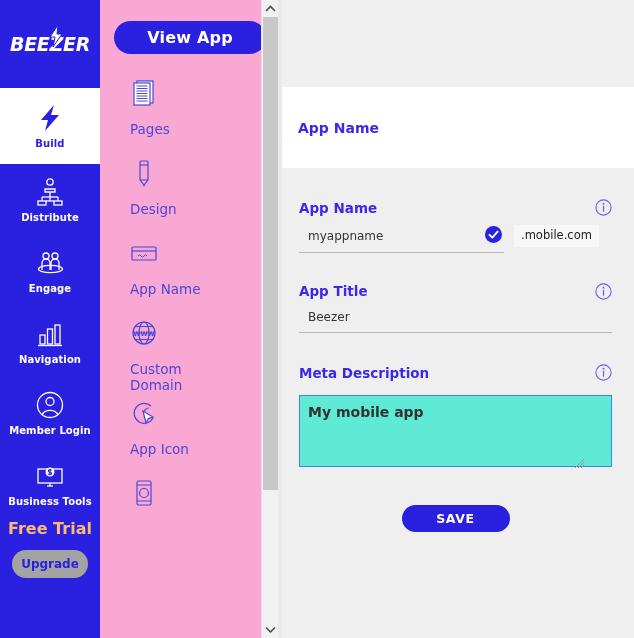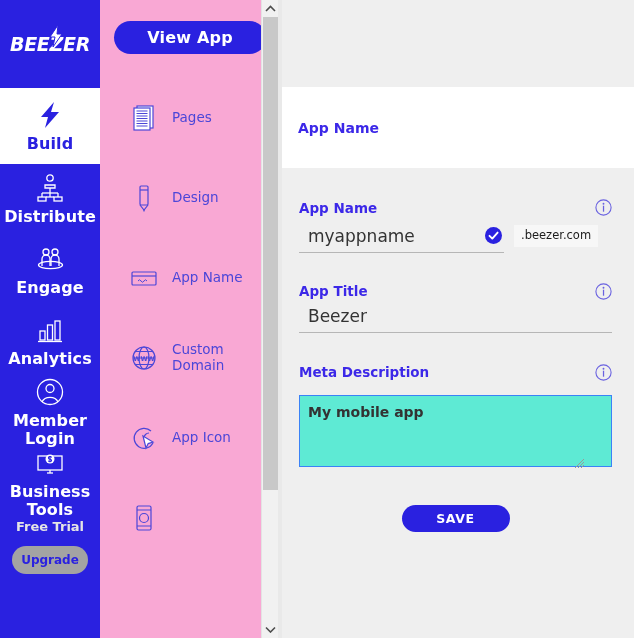--- a/index.html
+++ b/index.html
@@ -63,33 +63,33 @@
     gap: 5px;
     color: #ffffff;
     cursor: pointer;
   }
   .rail-item.active {
     background: #ffffff;
     color: #2a21e0;
     height: 76px;
   }
   .rail-label {
-    font-size: 16px;
+    font-size: 10px;
     font-weight: 700;
     font-family: "DejaVu Sans", sans-serif;
     letter-spacing: 0.1px;
     text-align: center;
     line-height: 1.1;
   }
   .rail-icon { width: 30px; height: 30px; display:block; }
   .rail-spacer { flex: 1 1 auto; }
   .free-trial {
     text-align: center;
-    color: #e5e5e5;
-    font-size: 13px;
+    color: #fdba74;
+    font-size: 16px;
     font-weight: 700;
     font-family: "DejaVu Sans", sans-serif;
     margin-bottom: 9px;
   }
   .upgrade-btn {
     display: block;
     margin: 12px auto 12px auto;
     width: 76px; height: 28px;
     border-radius: 14px;
     background: #a3a3a3;
@@ -126,25 +126,25 @@
     border: none;
     font-size: 16px;
     font-weight: 700;
     font-family: "DejaVu Sans", sans-serif;
     cursor: pointer;
     letter-spacing: 0.2px;
   }
   .nav-list { margin-top: 24px; }
   .nav-item {
     display: flex;
-    align-items: center;
     gap: 14px;
     padding: 0 0 0 30px;
     min-height: 80px;
     cursor: pointer;
+    flex-direction: column;
   }
   .nav-item .nav-ico {
     width: 28px; height: 30px;
     flex: 0 0 28px;
     display: flex; align-items: center; justify-content: center;
   }
   .nav-label {
     font-size: 13.5px;
     color: #4b46d8;
     font-family: "DejaVu Sans", sans-serif;
@@ -238,21 +238,21 @@
   .input-row {
     display: flex;
     align-items: flex-end;
     margin-top: 9px;
   }
   .underline-input {
     border: none;
     border-bottom: 1px solid #b6b6b6;
     background: transparent;
     outline: none;
-    font-size: 17px;
+    font-size: 12px;
     color: #333333;
     font-family: "DejaVu Sans", sans-serif;
     padding: 0 0 6px 9px;
     height: 26px;
     width: 100%;
   }
   .appname-input-wrap {
     position: relative;
     flex: 1 1 auto;
     max-width: 205px;
@@ -384,21 +384,21 @@
 
     <div class="rail-item">
       <span class="rail-icon">
         <svg viewBox="0 0 30 30" width="30" height="30" fill="none" stroke="#ffffff" stroke-width="1.3">
           <rect x="5" y="16" width="5" height="9"></rect>
           <rect x="12.5" y="10" width="5" height="15"></rect>
           <rect x="20" y="6" width="5" height="19"></rect>
           <path d="M3 26.5 h24"></path>
         </svg>
       </span>
-      <span class="rail-label">Analytics</span>
+      <span class="rail-label">Navigation</span>
     </div>
 
     <div class="rail-item">
       <span class="rail-icon">
         <svg viewBox="0 0 30 30" width="30" height="30" fill="none" stroke="#ffffff" stroke-width="1.3">
           <circle cx="15" cy="15" r="12.5"></circle>
           <circle cx="15" cy="11.5" r="4"></circle>
           <path d="M7 25 a8.5 7 0 0 1 16 0"></path>
         </svg>
       </span>
@@ -540,21 +540,21 @@
           <div class="input-row">
             <span class="appname-input-wrap">
               <input class="underline-input" type="text" value="myappname" style="">
               <span class="check-badge">
                 <svg viewBox="0 0 17 17" width="17" height="17">
                   <circle cx="8.5" cy="8.5" r="8.5" fill="#2a21e0"></circle>
                   <path d="M4.5 8.8 L7.3 11.6 L12.6 5.6" fill="none" stroke="#ffffff" stroke-width="1.9" stroke-linecap="round" stroke-linejoin="round"></path>
                 </svg>
               </span>
             </span>
-            <span class="domain-suffix">.beezer.com</span>
+            <span class="domain-suffix">.mobile.com</span>
           </div>
         </div>
 
         <div class="field field-apptitle">
           <div class="field-head">
             <span class="field-label">App Title</span>
             <span class="info-icon">
               <svg viewBox="0 0 17 17" width="17" height="17">
                 <circle cx="8.5" cy="8.5" r="7.6" fill="none" stroke="#6a62e0" stroke-width="1.1"></circle>
                 <circle cx="8.5" cy="4.8" r="0.95" fill="#6a62e0"></circle>

